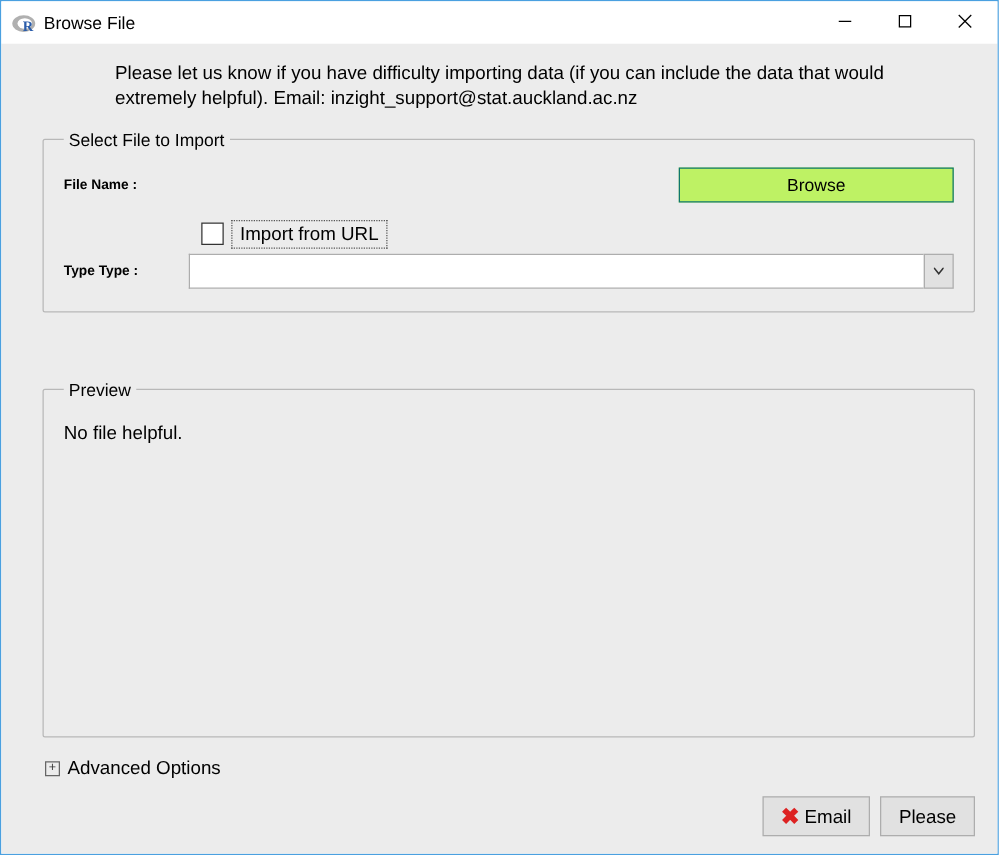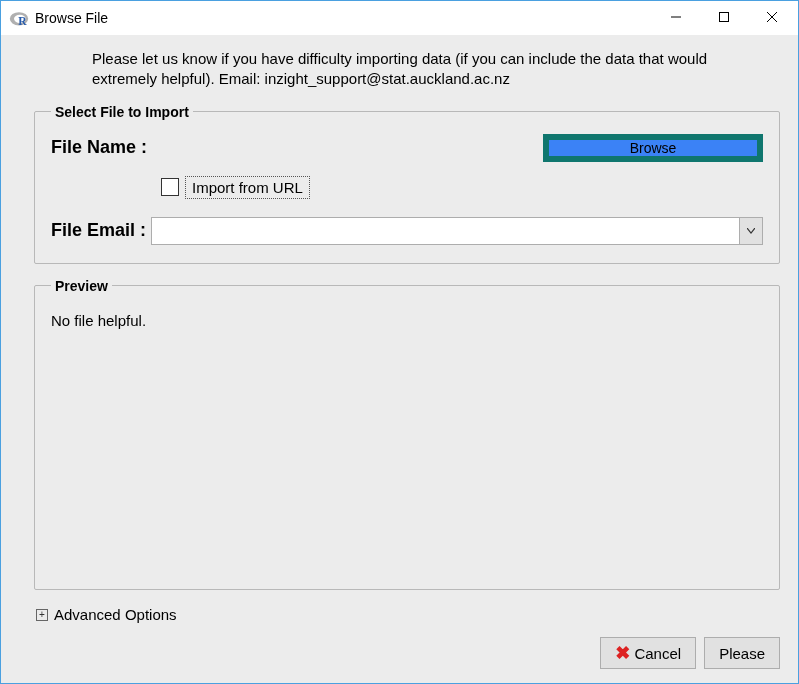--- a/index.html
+++ b/index.html
@@ -64,47 +64,46 @@
       border-radius: 2px;
       padding: 14px 16px 18px 16px;
       margin-bottom: 14px;
       position: relative;
     }
     legend {
       padding: 0 4px;
       font-size: 14px;
       color: #000;
       background: #ececec;
-      font-weight: bold;
     }
     .row {
       display: flex;
       align-items: center;
       margin-bottom: 14px;
     }
     .label {
       font-weight: bold;
-      font-size: 18px;
+      font-size: 11px;
       width: 100px;
     }
     .browse-btn {
       margin-left: auto;
       width: 220px;
       height: 28px;
-      background: #3b82f6;
-      border: 6px solid #0f766e;
+      background: #bef264;
+      border: 1px solid #0f766e;
       font-size: 14px;
       cursor: default;
     }
     .url-row {
       padding-left: 110px;
       display: flex;
       align-items: center;
       gap: 6px;
-      margin-bottom: 18px;
+      margin-bottom: 4px;
     }
     .checkbox {
       width: 18px;
       height: 18px;
       border: 1px solid #333;
       background: #fff;
     }
     .dotted-label {
       border: 1px dotted #555;
       padding: 2px 6px;
@@ -135,20 +134,21 @@
       background: #e1e1e1;
       display: flex;
       align-items: center;
       justify-content: center;
       font-size: 10px;
       color: #333;
     }
     .preview-fieldset {
       flex: 1;
       min-height: 0;
+      margin-top: 40px;
     }
     .preview-text {
       font-size: 15px;
       padding: 4px 0;
     }
     .adv-row {
       display: flex;
       align-items: center;
       gap: 6px;
       padding: 2px 2px 10px 2px;
@@ -232,21 +232,21 @@
       <span class="label">File Name :</span>
       <button class="browse-btn">Browse</button>
     </div>
 
     <div class="url-row">
       <div class="checkbox"></div>
       <span class="dotted-label">Import from URL</span>
     </div>
 
     <div class="filetype-row">
-      <span class="label">File Email :</span>
+      <span class="label">Type Type :</span>
       <div class="combo-wrap">
         <input class="combo-input" type="text" value="" style="">
         <div class="combo-btn">
           <svg width="8" height="6">
               <polyline points="0,0 4,5 8,0" fill="none" stroke="#333" stroke-width="1.2"></polyline>
             </svg>
         </div>
       </div>
     </div>
   </fieldset>
@@ -257,20 +257,20 @@
   </fieldset>
 
   <div class="adv-row">
     <span class="expand-icon">+</span>
     <span>Advanced Options</span>
   </div>
 
   <div class="footer">
     <button class="footer-btn">
       <span class="cancel-x">✖</span>
-      <span>Cancel</span>
+      <span>Email</span>
     </button>
     <button class="footer-btn">
       <span>Please</span>
     </button>
   </div>
 
 </div>
 
 </body></html>

